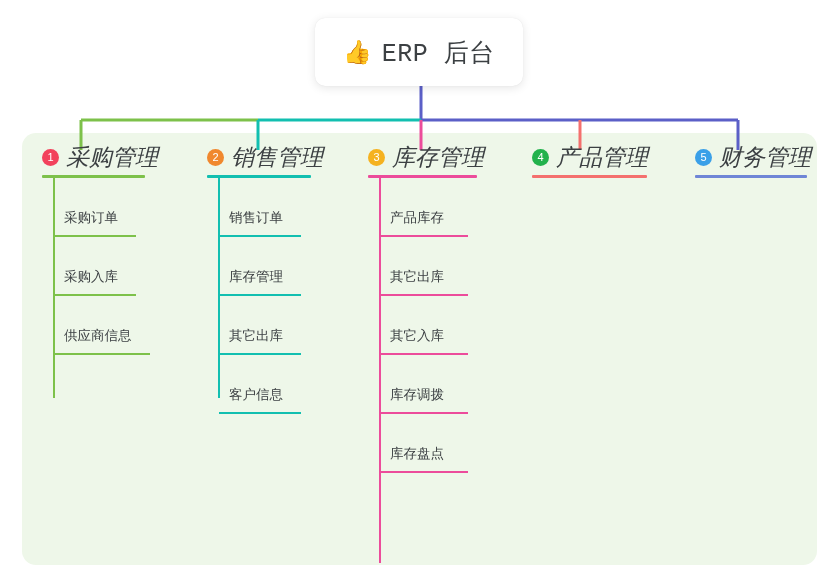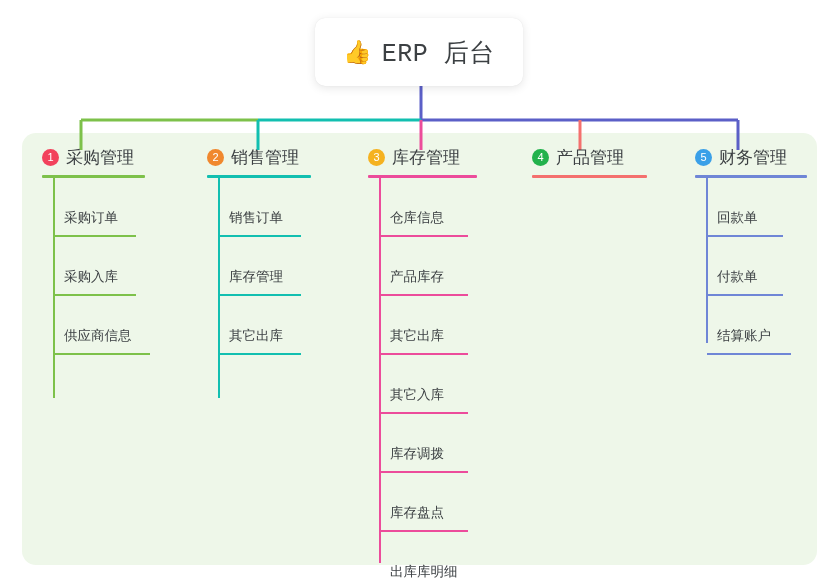--- a/index.html
+++ b/index.html
@@ -89,22 +89,23 @@
     border-radius: 50%;
     color: #ffffff;
     font-size: 11px;
     line-height: 17px;
     text-align: center;
     font-weight: normal;
     flex: 0 0 auto;
     font-family: "Liberation Sans", sans-serif;
   }
   .head-label {
-    font-size: 17px;
+    font-size: 23px;
     color: #3c4043;
+    font-style: italic;
   }
   .head-rule {
     height: 3px;
     margin-top: 7px;
     border-radius: 1px;
   }
 
   .leaves {
     position: relative;
     margin-top: 0px;
@@ -195,84 +196,65 @@
             <div class="leaf-rule" style="width: 82px; background: rgb(18, 191, 176);"></div>
           </div>
           <div class="leaf">
             <span class="leaf-text">库存管理</span>
             <div class="leaf-rule" style="width: 82px; background: rgb(18, 191, 176);"></div>
           </div>
           <div class="leaf">
             <span class="leaf-text">其它出库</span>
             <div class="leaf-rule" style="width: 82px; background: rgb(18, 191, 176);"></div>
           </div>
+          <div class="leaf">
+            <span class="leaf-text">客户信息</span>
+            <div class="leaf-rule" style="width: 82px; background: rgb(18, 191, 176);"></div>
+          </div>
         </div>
       </div>
       <div class="col" style="left: 368px;">
         <div class="col-head">
           <span class="badge" style="background: rgb(245, 178, 32);">3</span>
           <span class="head-label">库存管理</span>
         </div>
         <div class="head-rule" style="width: 109px; background: rgb(236, 76, 155);"></div>
         <div class="leaves">
           <div class="leaf-spine" style="background: rgb(236, 76, 155); height: 385px;"></div>
           <div class="leaf">
-            <span class="leaf-text">仓库信息</span>
-            <div class="leaf-rule" style="width: 88px; background: rgb(236, 76, 155);"></div>
-          </div>
-          <div class="leaf">
             <span class="leaf-text">产品库存</span>
             <div class="leaf-rule" style="width: 88px; background: rgb(236, 76, 155);"></div>
           </div>
           <div class="leaf">
             <span class="leaf-text">其它出库</span>
             <div class="leaf-rule" style="width: 88px; background: rgb(236, 76, 155);"></div>
           </div>
           <div class="leaf">
             <span class="leaf-text">其它入库</span>
             <div class="leaf-rule" style="width: 88px; background: rgb(236, 76, 155);"></div>
           </div>
           <div class="leaf">
             <span class="leaf-text">库存调拨</span>
             <div class="leaf-rule" style="width: 88px; background: rgb(236, 76, 155);"></div>
           </div>
           <div class="leaf">
             <span class="leaf-text">库存盘点</span>
             <div class="leaf-rule" style="width: 88px; background: rgb(236, 76, 155);"></div>
-          </div>
-          <div class="leaf">
-            <span class="leaf-text">出库库明细</span>
-            <div class="leaf-rule" style="width: 103px; background: rgb(236, 76, 155);"></div>
           </div>
         </div>
       </div>
       <div class="col" style="left: 532px;">
         <div class="col-head">
           <span class="badge" style="background: rgb(34, 178, 76);">4</span>
           <span class="head-label">产品管理</span>
         </div>
         <div class="head-rule" style="width: 115px; background: rgb(244, 112, 110);"></div>
       </div>
       <div class="col" style="left: 695px;">
         <div class="col-head">
           <span class="badge" style="background: rgb(58, 160, 232);">5</span>
           <span class="head-label">财务管理</span>
         </div>
         <div class="head-rule" style="width: 112px; background: rgb(111, 134, 214);"></div>
-        <div class="leaves">
-          <div class="leaf-spine" style="background: rgb(111, 134, 214); height: 165px;"></div>
-          <div class="leaf">
-            <span class="leaf-text">回款单</span>
-            <div class="leaf-rule" style="width: 76px; background: rgb(111, 134, 214);"></div>
-          </div>
-          <div class="leaf">
-            <span class="leaf-text">付款单</span>
-            <div class="leaf-rule" style="width: 76px; background: rgb(111, 134, 214);"></div>
-          </div>
-          <div class="leaf">
-            <span class="leaf-text">结算账户</span>
-            <div class="leaf-rule" style="width: 84px; background: rgb(111, 134, 214);"></div>
-          </div>
-        </div>
       </div>
     </div>
 
 </div>
 
 </body></html>

